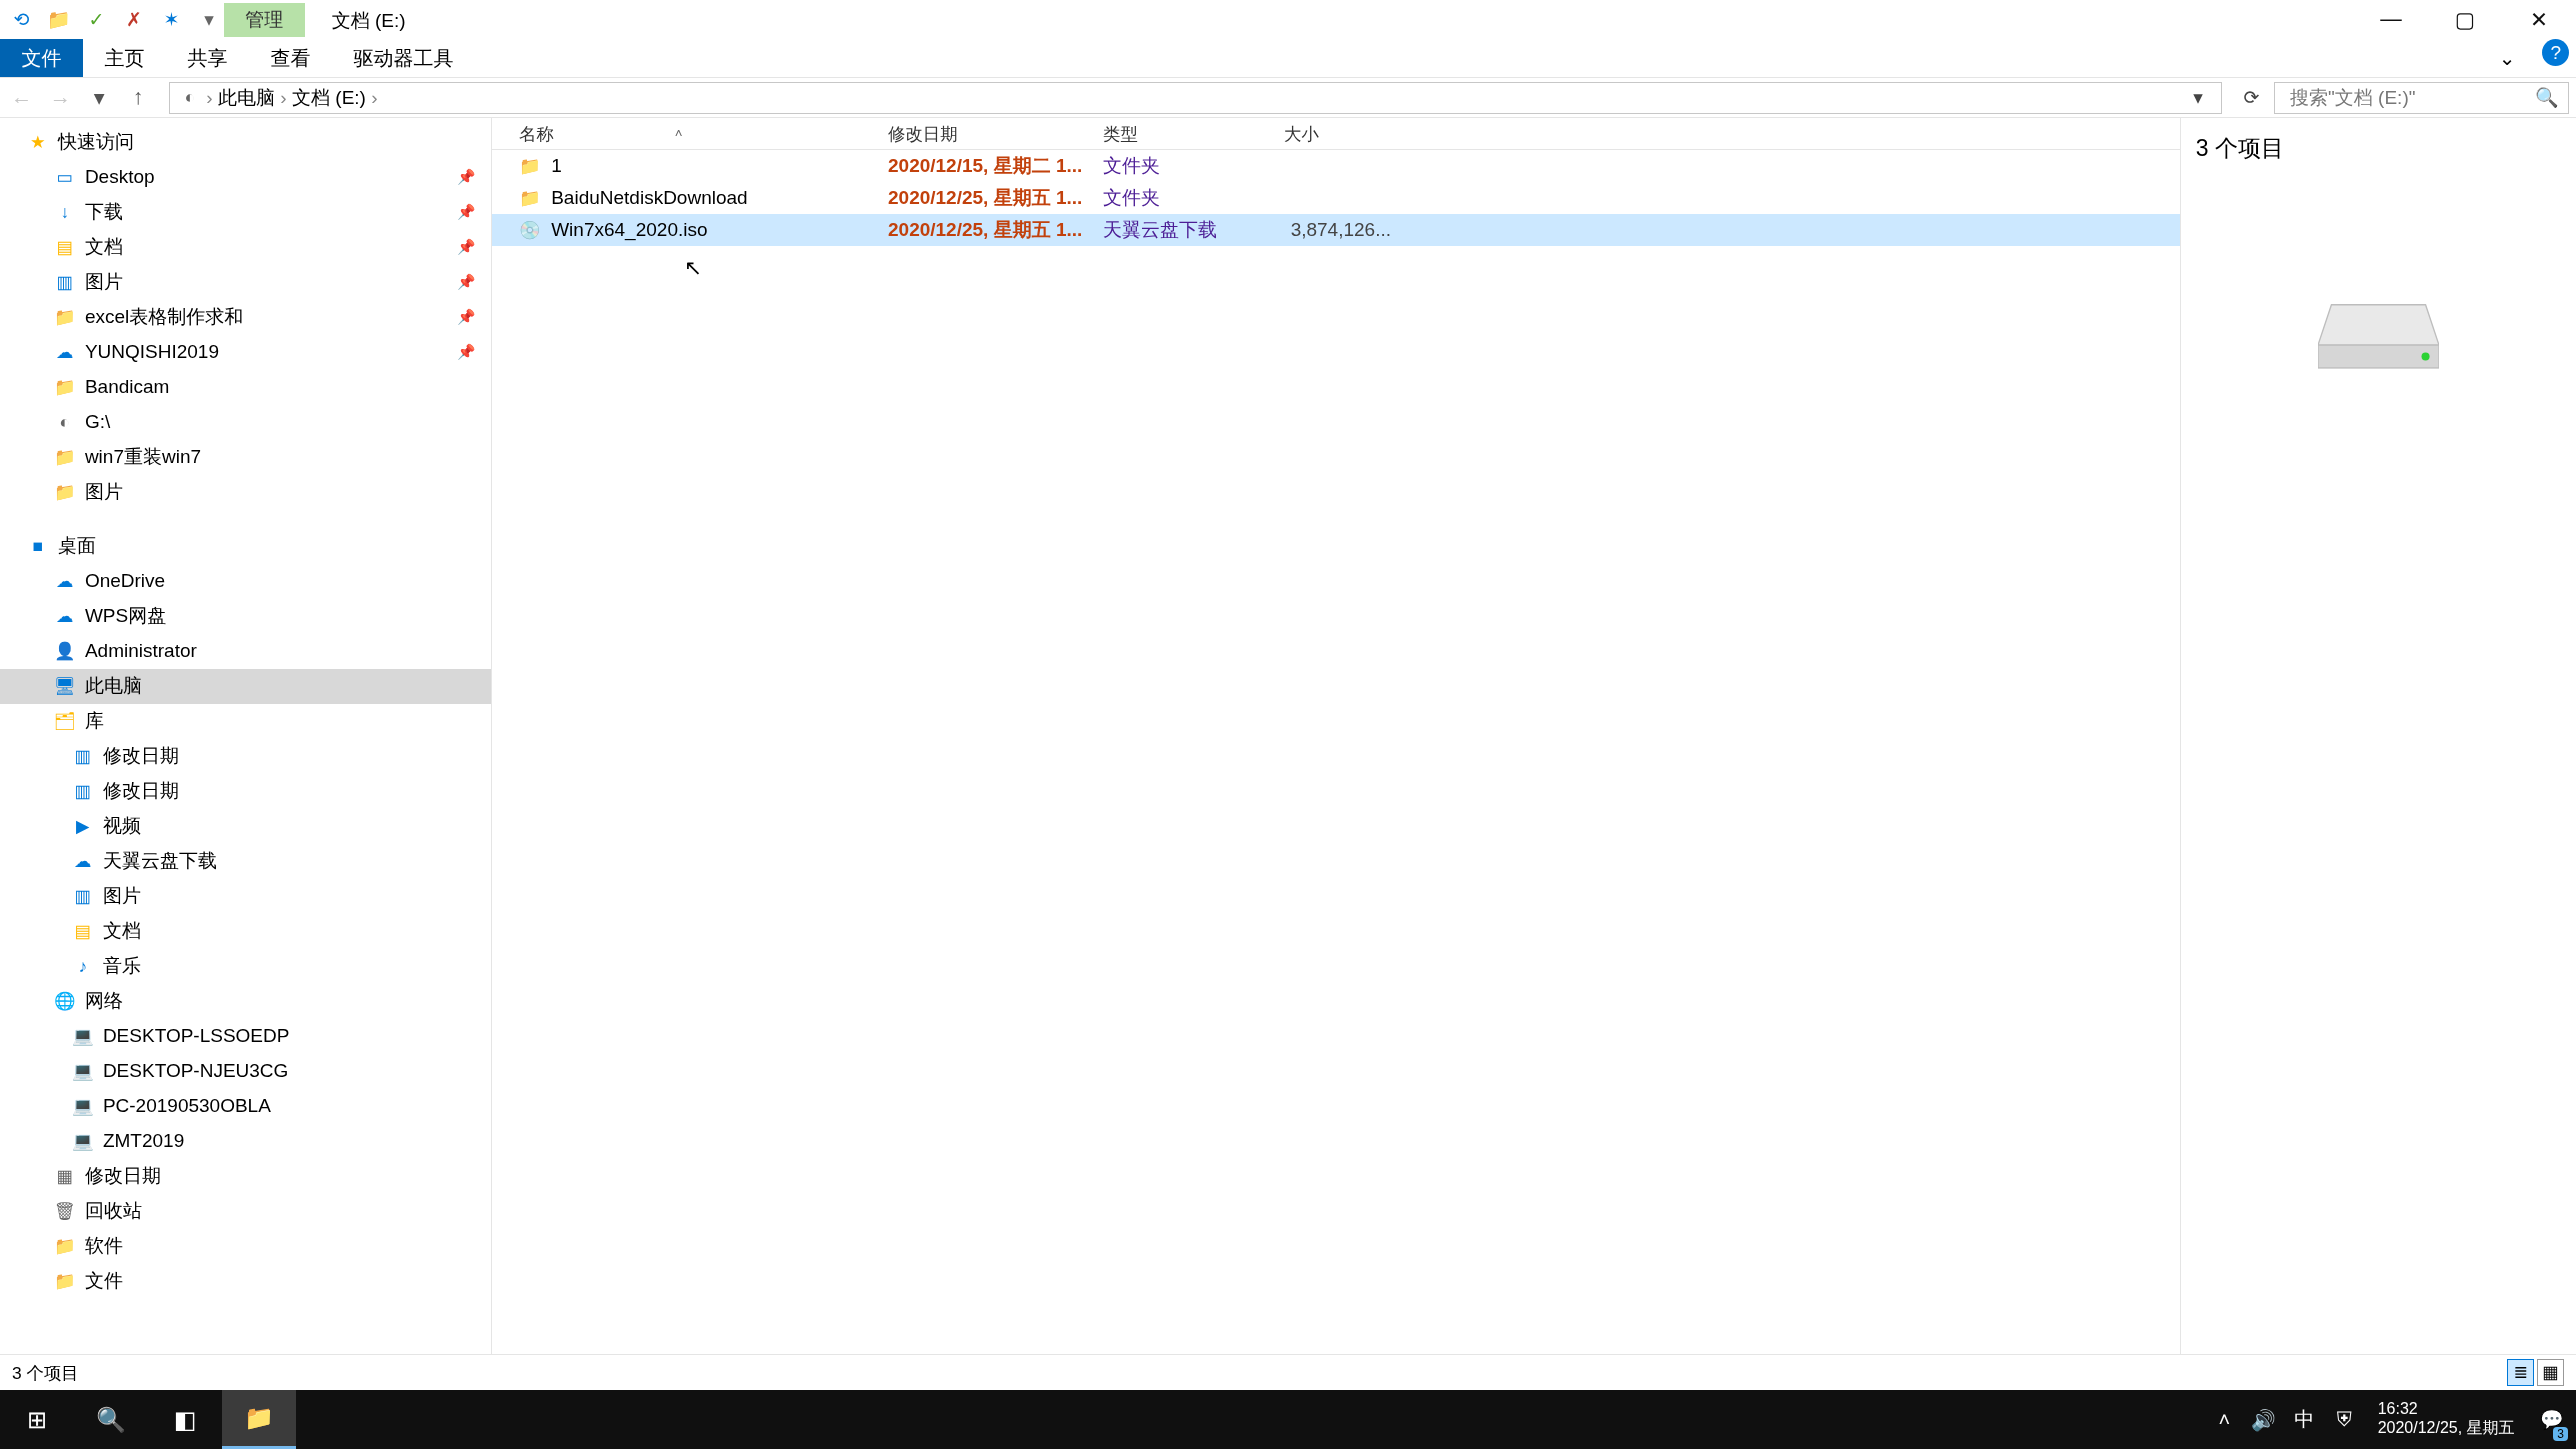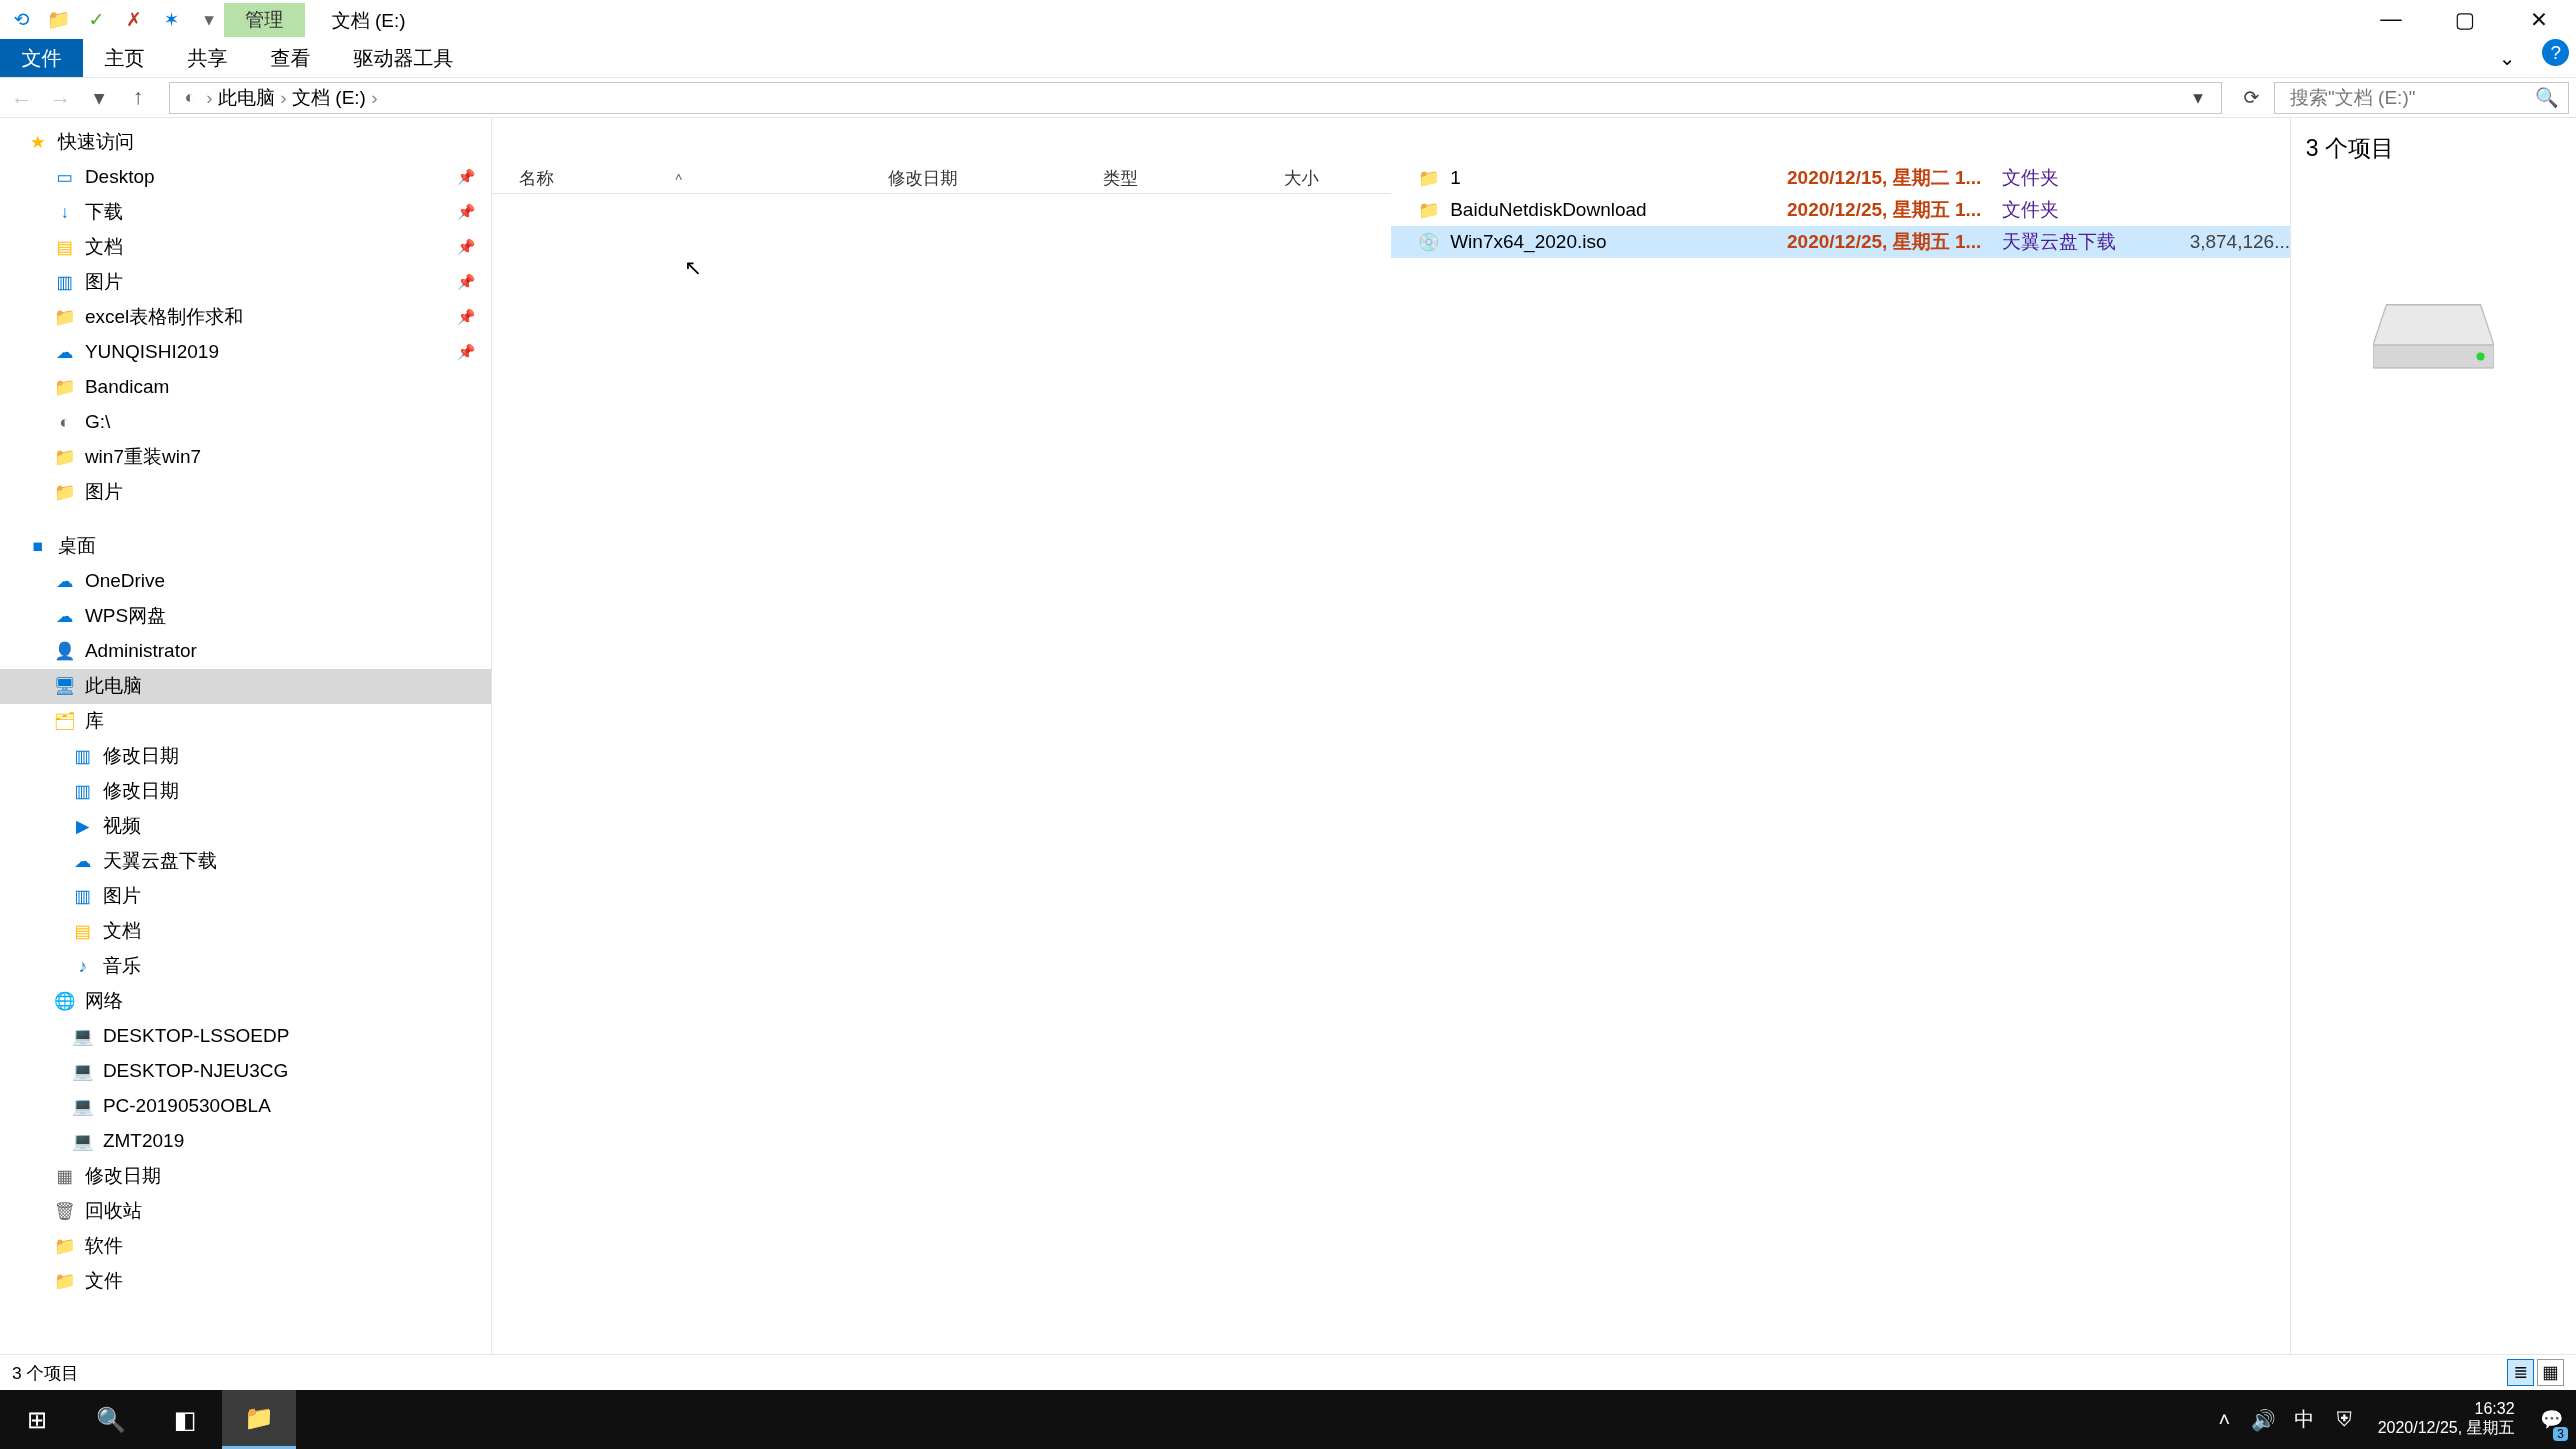--- a/index.html
+++ b/index.html
@@ -38,21 +38,21 @@
   .icon{ width:21.5px; height:21.5px; display:flex; align-items:center; justify-content:center; font-size:17.4px;}
   .pin-slot{ margin-left:auto; margin-right:14.8px; color:#888; font-size:14.8px;}
   .foldy{ color:#FFB900;}
   .blue{ color:#0078d7;}
   .star{ color:#FFB900;}
   .green{ color:#52a529;}
   .red{ color:#c0392b;}
   .grey{ color:#666;}
   
   .main{ flex:1; display:flex; min-width:0;}
-  .filelist{ flex:1; display:flex; flex-direction:row;margin-top:44px;}
+  .filelist{ flex:1; display:flex; flex-direction:column;}
   .col-headers{ display:flex; align-items:center; border-bottom:0.7px solid #e5e5e5; height:32px; color:#333; font-size:17.4px;}
   .col-name{ width:396px; padding-left:27px; display:flex; align-items:center;}
   .col-date{ width:215px;}
   .col-type{ width:181px;}
   .col-size{ width:107px;}
   .file-row{ display:flex; align-items:center; height:32px; font-size:19px;}
   .file-row.selected{ background:#cce8ff;}
   .cell-name{ width:396px; padding-left:27px; display:flex; align-items:center; gap:10.7px;}
   .cell-date{ width:215px; color:#c2410c;font-weight:bold;}
   .cell-type{ width:181px; color:#4c1d95;}
@@ -66,21 +66,21 @@
   .statusbar{ position:absolute; left:0; right:0; bottom:59px; height:36px; border-top:0.7px solid #e5e5e5; display:flex; align-items:center; padding:0 12px; font-size:17.4px; background:#fff;}
   .view-toggles{ margin-left:auto; display:flex; gap:2.7px;}
   .view-toggle{ width:27px; height:27px; border:0.7px solid #999; display:flex; align-items:center; justify-content:center;}
   .view-toggle.active{ background:#cce8ff; border-color:#0078d7;}
   
   .taskbar{ position:absolute; left:0; right:0; bottom:0; height:59px; background:#101010; display:flex; align-items:center;}
   .tb-btn{ width:74px; height:59px; display:flex; align-items:center; justify-content:center; color:#fff; font-size:24px;}
   .tb-btn.active{ background:#3b3b3b; border-bottom:3.4px solid #76b9ed;}
   .sys-tray{ margin-left:auto; display:flex; align-items:center; height:59px; color:#fff;}
   .tray-btn{ width:40px; height:59px; display:flex; align-items:center; justify-content:center; color:#fff; font-size:20px;}
-  .clock{ display:flex; flex-direction:column; align-items:flex-end; justify-content:center; padding:0 13.4px; font-size:16px;}
+  .clock{ display:flex; flex-direction:column; align-items:flex-start; justify-content:center; padding:0 13.4px; font-size:16px;}
   .notif{ width:48px; height:59px; display:flex; align-items:center; justify-content:center; position:relative;}
   .notif-badge{ position:absolute; bottom:8px; right:8px; background:#62b6f1; color:#000; font-size:12px; border-radius:4px; padding:0 4px;}
   .cursor{ position:absolute; left:684px; top:255px; font-size:21.5px; color:#000; pointer-events:none; }
 </style>
 </head>
 <body>
 
 <div class="window">
 
   <div class="titlebar">

